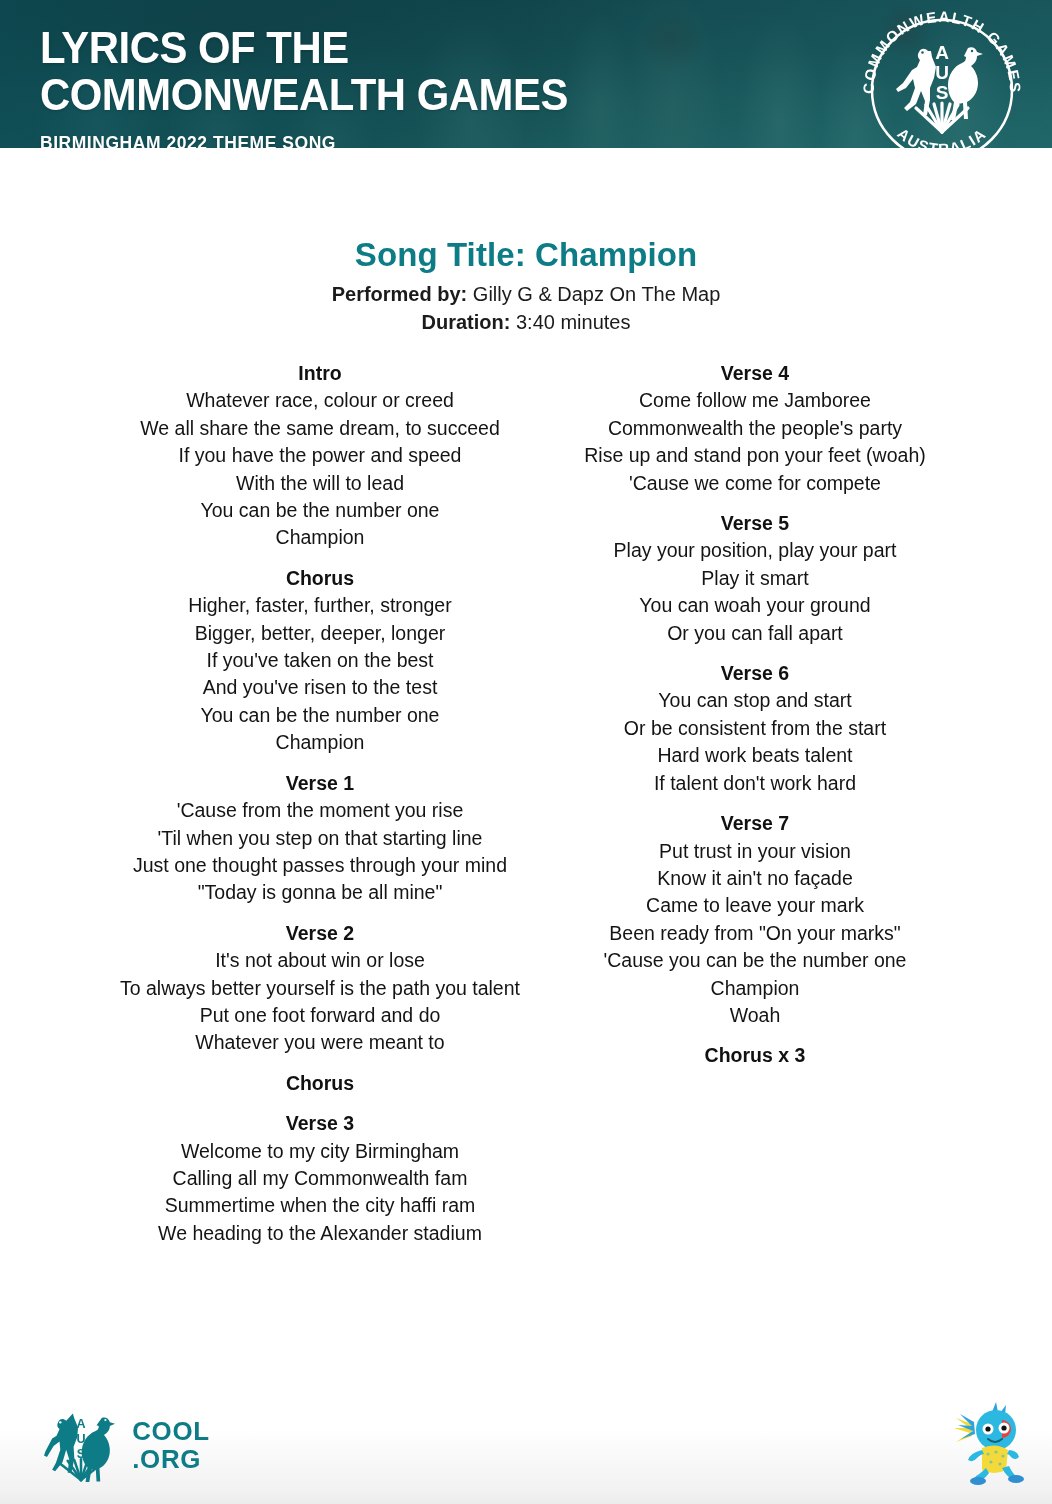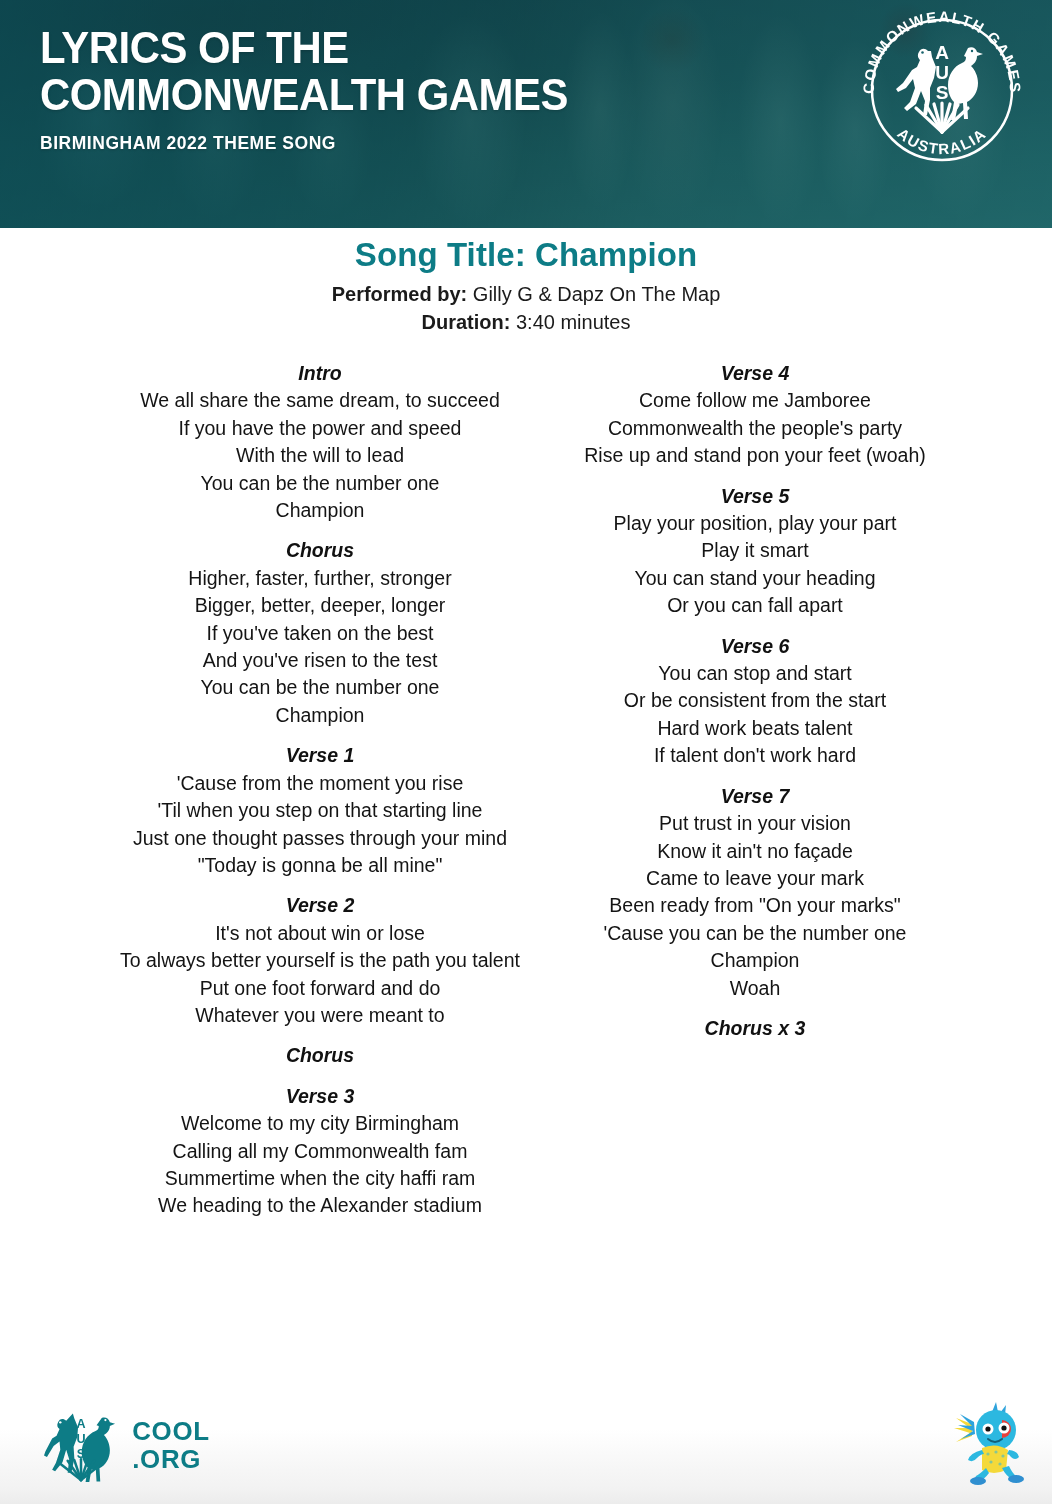--- a/index.html
+++ b/index.html
@@ -13,21 +13,21 @@
   }
   .page{
     position:relative;
     width:1052px;height:1504px;
     background:linear-gradient(to bottom,#ffffff 0%,#ffffff 95%,#f2f2f2 99%,#ececec 100%);
     overflow:hidden;
   }
 
   
   .banner{
-    position:absolute;left:0;top:0;width:1052px;height:228px;
+    position:absolute;left:0;top:0;width:1052px;height:148px;
     overflow:hidden;
     background:#18626b;
   }
   .banner-photo{
     position:absolute;inset:0;
     background:
       radial-gradient(ellipse 90px 130px at 96px 120px, rgba(235,235,228,.30), rgba(235,235,228,0) 68%),
       radial-gradient(ellipse 70px 120px at 215px 135px, rgba(226,228,214,.26), rgba(226,228,214,0) 70%),
       radial-gradient(ellipse 60px 110px at 330px 140px, rgba(218,222,208,.22), rgba(218,222,208,0) 70%),
       radial-gradient(ellipse 80px 150px at 470px 120px, rgba(228,230,218,.25), rgba(228,230,218,0) 70%),
@@ -122,21 +122,20 @@
   .col-right{width:526px;}
   .col-left .block-inner{width:412px;margin:0 auto 0 114px;}
   .col-right .block-inner{width:400px;margin:0 auto 0 29px;}
   .block{margin:0;}
   .block + .block{margin-top:13px;}
   .block-head{
     font-weight:bold;
     font-size:19.5px;
     line-height:27.4px;
     color:#111111;
-    font-style:italic;
   }
   .line{
     font-weight:normal;
     line-height:27.4px;
     white-space:normal;
   }
 
   
   .footer{
     position:absolute;left:0;bottom:0;width:1052px;height:124px;
@@ -214,20 +213,21 @@
     <div class="meta-line">
       <b>Duration:</b><span> 3:40 minutes</span>
     </div>
   </div>
 
   <div class="columns">
     <div class="col col-left">
       <div class="block-inner" id="left-col">
           <div class="block">
             <div class="block-head">Intro</div>
+            <div class="line">Whatever race, colour or creed</div>
             <div class="line">We all share the same dream, to succeed</div>
             <div class="line">If you have the power and speed</div>
             <div class="line">With the will to lead</div>
             <div class="line">You can be the number one</div>
             <div class="line">Champion</div>
           </div>
           <div class="block">
             <div class="block-head">Chorus</div>
             <div class="line">Higher, faster, further, stronger</div>
             <div class="line">Bigger, better, deeper, longer</div>
@@ -262,26 +262,27 @@
           </div>
         </div>
     </div>
     <div class="col col-right">
       <div class="block-inner" id="right-col">
           <div class="block">
             <div class="block-head">Verse 4</div>
             <div class="line">Come follow me Jamboree</div>
             <div class="line">Commonwealth the people's party</div>
             <div class="line">Rise up and stand pon your feet (woah)</div>
+            <div class="line">'Cause we come for compete</div>
           </div>
           <div class="block">
             <div class="block-head">Verse 5</div>
             <div class="line">Play your position, play your part</div>
             <div class="line">Play it smart</div>
-            <div class="line">You can stand your heading</div>
+            <div class="line">You can woah your ground</div>
             <div class="line">Or you can fall apart</div>
           </div>
           <div class="block">
             <div class="block-head">Verse 6</div>
             <div class="line">You can stop and start</div>
             <div class="line">Or be consistent from the start</div>
             <div class="line">Hard work beats talent</div>
             <div class="line">If talent don't work hard</div>
           </div>
           <div class="block">

